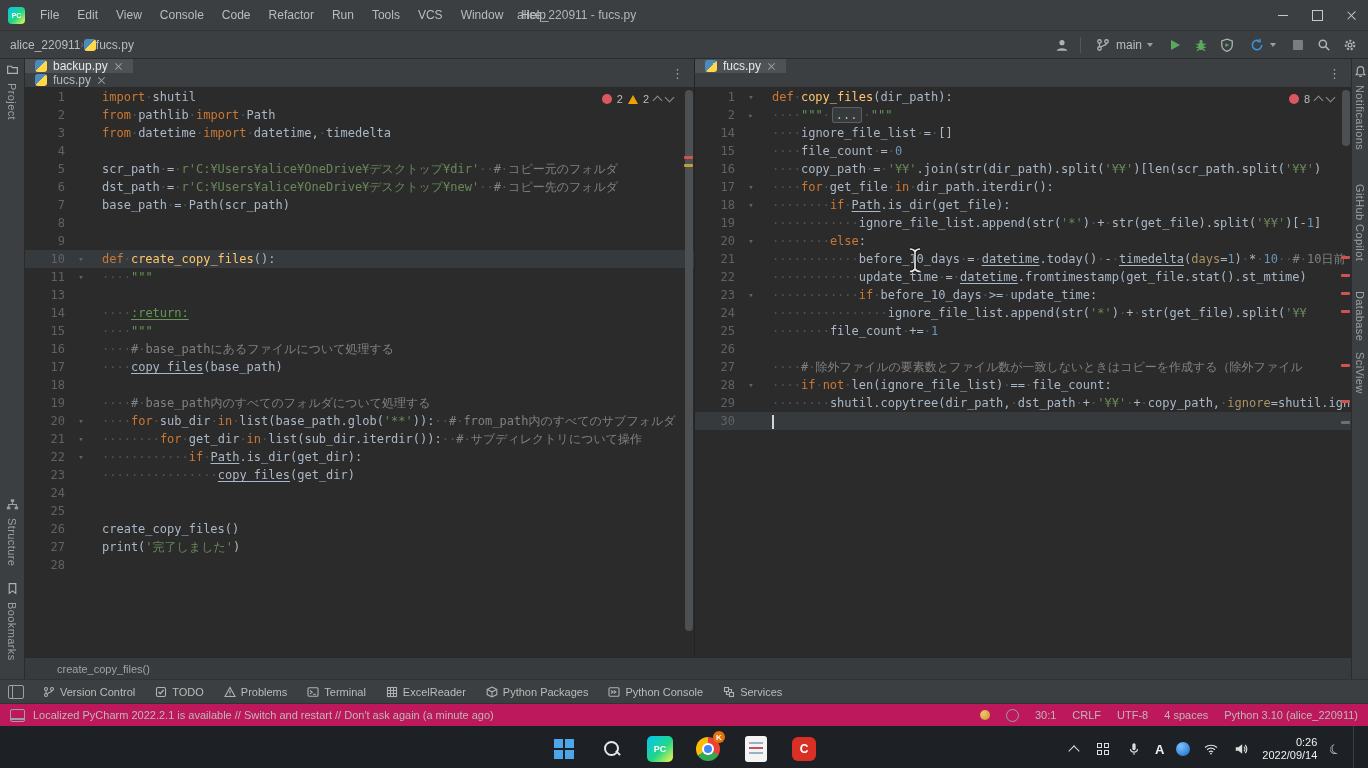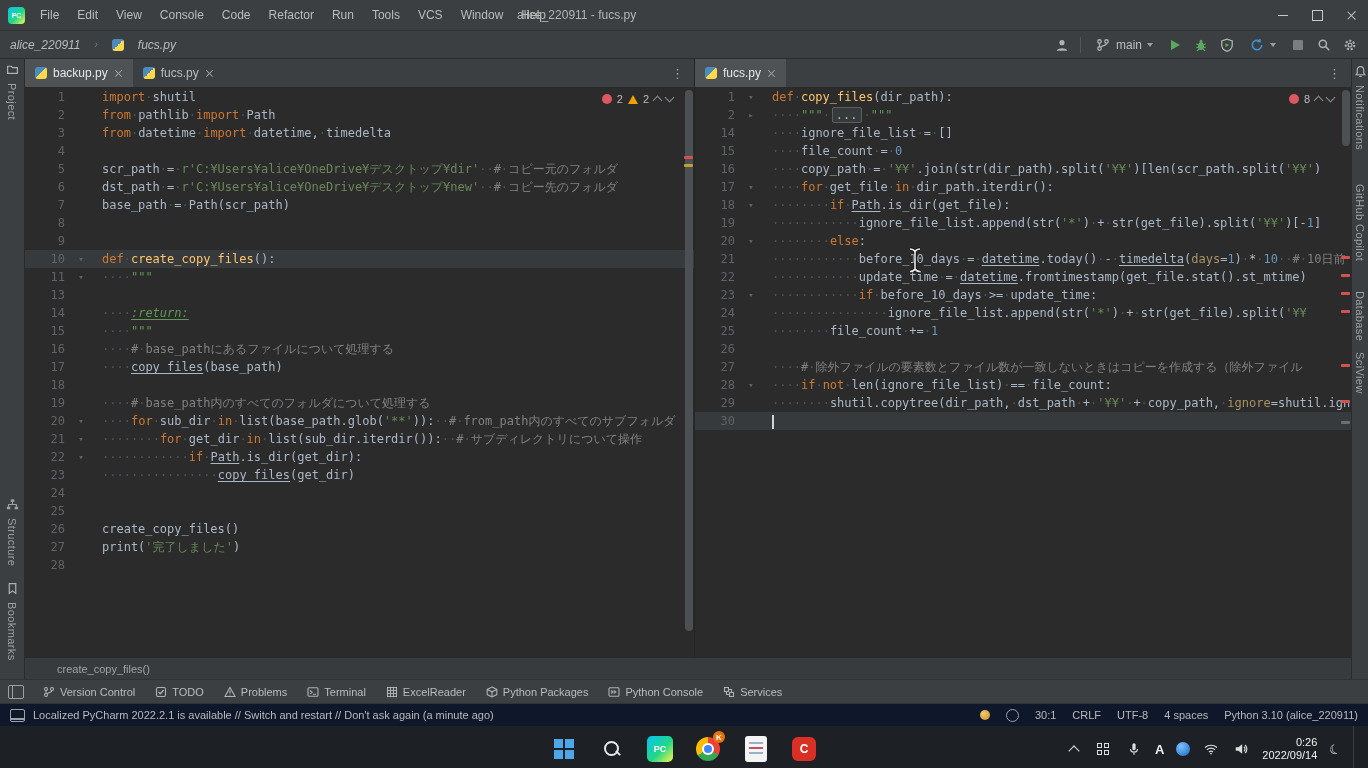--- a/index.html
+++ b/index.html
@@ -18,21 +18,21 @@
   .wbtn{width:34px;height:30px;display:flex;align-items:center;justify-content:center;}
   .ic-min{width:10px;height:1px;background:#c7c7c7;}
   .ic-max{width:9px;height:9px;border:1px solid #c7c7c7;}
   .ic-close{position:relative;width:11px;height:11px;}
   .ic-close::before,.ic-close::after{content:"";position:absolute;left:5px;top:0;width:1.4px;height:11px;background:#c7c7c7;}
   .ic-close::before{transform:rotate(45deg);} .ic-close::after{transform:rotate(-45deg);}
 
   
   .navbar{height:27px;background:#3c3f41;border-top:1px solid #323232;border-bottom:1px solid #292b2d;
     display:flex;align-items:center;padding:0 10px;flex:none;}
-  .nb-left{display:flex;align-items:center;gap:14px;font-style:italic;}
+  .nb-left{display:flex;align-items:center;gap:0;}
   .nb-sep{color:#787b7e;font-size:10px;}
   .pyfile-icon{width:12px;height:12px;border-radius:3px;flex:none;display:inline-block;
     background:linear-gradient(135deg,#4b8bbe 0 50%,#ffd94a 50% 100%);}
   .nb-right{margin-left:auto;display:flex;align-items:center;gap:10px;}
   .nbi{width:16px;height:16px;display:flex;align-items:center;justify-content:center;}
   .nbi svg{width:14px;height:14px;}
   .vdiv{width:1px;height:16px;background:#54575a;}
   .branch-widget{display:flex;align-items:center;gap:5px;padding:2px 4px;}
   .caret-down{width:0;height:0;border-left:3.5px solid transparent;border-right:3.5px solid transparent;border-top:4px solid #9da0a2;}
   .tri-green{width:0;height:0;border-top:5px solid transparent;border-bottom:5px solid transparent;border-left:9px solid #5ba85f;}
@@ -52,41 +52,41 @@
   #stripRight .strip-item:nth-child(3){margin-top:30px;}
   #stripRight .strip-item:nth-child(4){margin-top:10px;}
 
   .center{flex:1;display:flex;flex-direction:column;min-width:0;}
   .split{height:598px;display:flex;flex:none;}
   .pane{display:flex;flex-direction:column;min-width:0;}
   #paneL{width:669px;flex:none;border-right:1px solid #232525;}
   #paneR{flex:1;}
 
   .tabbar{height:28px;background:#3c3f41;border-bottom:1px solid #2a2a2b;display:flex;align-items:center;flex:none;}
-  .tabs{display:flex;height:100%;}
+  .tabs{display:flex;height:100%;flex-direction:column;}
   .tab{display:flex;align-items:center;gap:6px;padding:0 10px;color:#bbbbbb;}
   .tab.active{background:#4e5254;color:#e6e6e6;}
   .tab-close{position:relative;width:9px;height:9px;display:inline-block;}
   .tab-close::before,.tab-close::after{content:"";position:absolute;left:4px;top:0;width:1.2px;height:9px;background:#9da0a2;}
   .tab-close::before{transform:rotate(45deg);} .tab-close::after{transform:rotate(-45deg);}
   .tab-menu{margin-left:auto;padding:0 10px;color:#9da0a2;font-size:13px;}
   .tab-menu::before{content:"⋮";}
 
   .editor{position:relative;flex:1;overflow:hidden;background:#2b2b2b;}
   .line{display:flex;height:18px;line-height:18px;white-space:pre;
     font-family:"DejaVu Sans Mono",monospace;font-size:12px;}
   .line.hl{background:#363a3d;}
   .lg{width:40px;flex:none;text-align:right;padding-right:8px;color:#606366;}
   .foldc{width:16px;flex:none;text-align:center;font-size:9px;color:#606366;}
   .codeSeg{margin-left:13px;flex:none;}
   .tok{white-space:pre;}
   .kw{color:#cc7832;} .pl{color:#a9b7c6;} .st{color:#6a8759;} .cm{color:#808080;}
   .fn{color:#ffc66d;} .nm{color:#6897bb;}
   .dc{color:#629755;font-style:italic;}
-  .dt{color:#629755;font-style:italic;text-decoration:underline;text-underline-offset:2px;}
+  .dt{color:#629755;text-decoration:underline;text-underline-offset:2px;}
   .ka{color:#a99264;}
   .ul{color:#a9b7c6;text-decoration:underline;text-underline-offset:2px;}
   .ws{color:#50555a;}
   .fd{border:1px solid #5c5f61;background:#363a3a;color:#a9b7c6;border-radius:2px;padding:0 3px;margin:0 2px;font-style:normal;}
   .caret{display:inline-block;width:2px;height:14px;background:#d4d4d4;vertical-align:middle;margin-right:1px;}
 
   .insp{position:absolute;top:4px;display:flex;align-items:center;gap:5px;background:rgba(43,43,43,.92);
     padding:1px 5px;font-size:11px;color:#bbbbbb;border-radius:3px;}
   #inspL{right:16px;} #inspR{right:12px;}
   .err-dot{width:10px;height:10px;border-radius:50%;background:#db5860;display:inline-block;}
@@ -105,21 +105,21 @@
 
   
   .twbar{height:23px;background:#3c3f41;border-top:1px solid #323232;display:flex;align-items:center;flex:none;}
   .tw-switch{width:14px;height:12px;border:1.3px solid #9da0a2;border-radius:2px;margin:0 10px 0 8px;position:relative;}
   .tw-switch::before{content:"";position:absolute;left:3px;top:0;bottom:0;width:1.3px;background:#9da0a2;}
   .twlist{display:flex;align-items:center;gap:2px;}
   .twbtn{display:flex;align-items:center;gap:5px;padding:0 9px;height:23px;font-size:11px;color:#bbbbbb;}
   .tw-ico svg{width:12px;height:12px;display:block;}
 
   
-  .statusbar{height:22px;background:#0f172a;border-top:1px solid #323232;display:flex;align-items:center;
+  .statusbar{height:22px;background:#be185d;border-top:1px solid #323232;display:flex;align-items:center;
     font-size:11px;color:#b9b9b9;padding:0 10px;flex:none;}
   .sb-left{display:flex;align-items:center;gap:8px;min-width:0;}
   .sb-ico{width:13px;height:11px;border:1.3px solid #9da0a2;border-radius:2px;position:relative;flex:none;}
   .sb-ico::before{content:"";position:absolute;left:0;right:0;bottom:1px;height:1.3px;background:#9da0a2;}
   .sb-right{margin-left:auto;display:flex;align-items:center;gap:16px;}
   .gold-dot{width:10px;height:10px;border-radius:50%;background:radial-gradient(circle at 35% 35%,#f0c96a,#c98f2f);}
   .cp-ico{width:11px;height:11px;border-radius:50%;border:1.4px solid #9da0a2;}
 
   
   .taskbar{height:46px;background:#1d2024;position:relative;display:flex;align-items:center;flex:none;}

